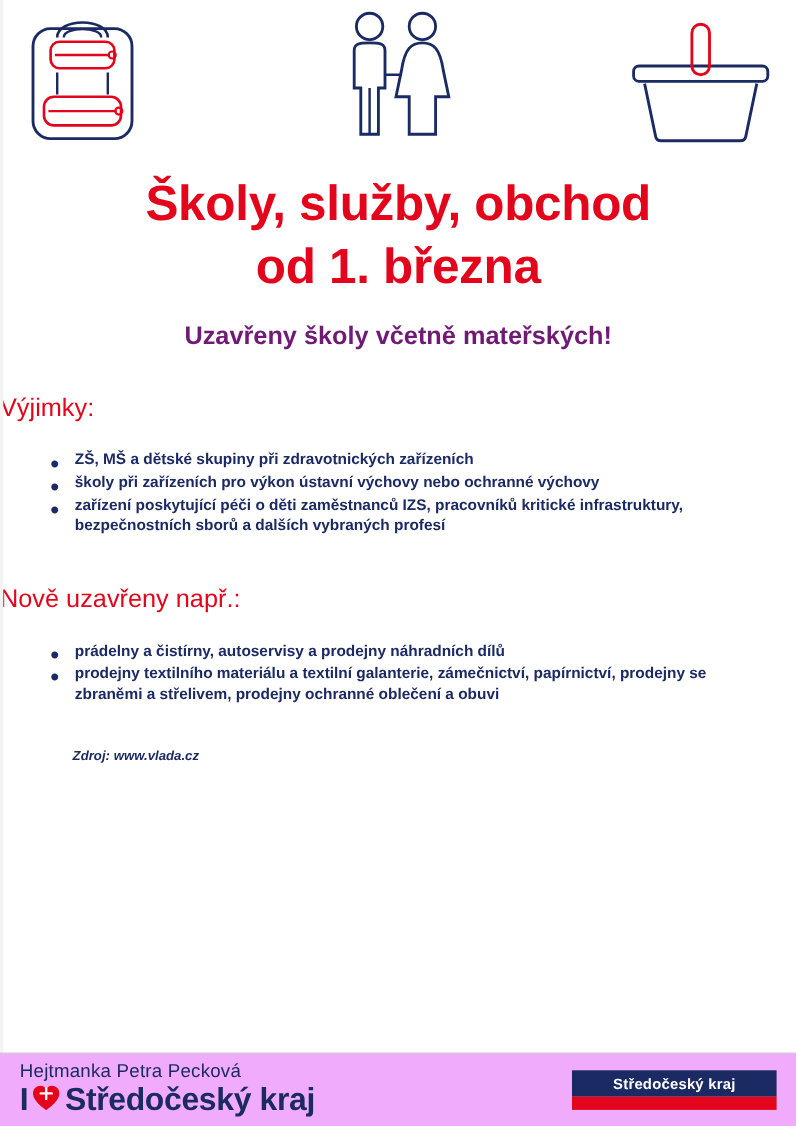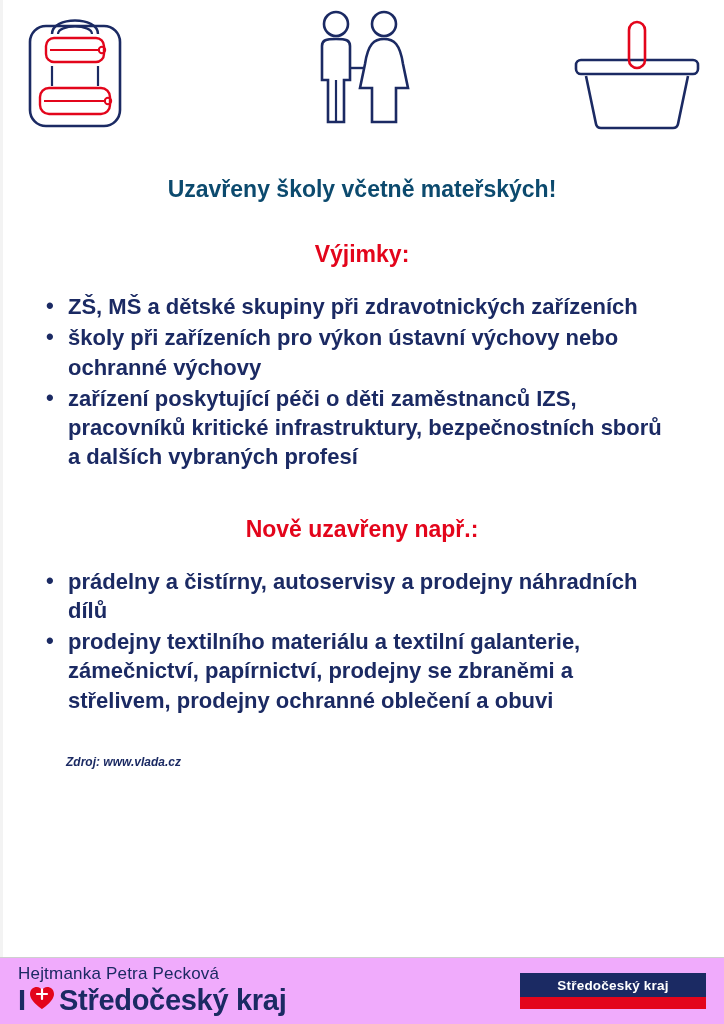--- a/index.html
+++ b/index.html
@@ -52,42 +52,42 @@
     font-size: 45px;
     line-height: 1.27;
     margin: 14px 0 0 0;
     letter-spacing: -0.3px;
   }
   .headline .line2 {
     display: block;
   }
 
   .subhead {
-    color: #0c4a6e;
+    color: #701a75;
     font-weight: bold;
     text-align: center;
     font-size: 23px;
-    margin-top: 34px;
+    margin-top: 22px;
   }
 
   .section-title {
     color: #e3051b;
-    font-weight: bold;
-    text-align: center;
+    font-weight: normal;
+    text-align: left;
     font-size: 23px;
     margin-top: 38px;
   }
   .section-title.second {
     margin-top: 44px;
   }
 
   .list {
     color: #1b2a63;
     font-weight: bold;
-    font-size: 22px;
+    font-size: 14px;
     line-height: 1.33;
     margin: 24px 12px 0 0;
     padding: 0 34px 0 46px;
     list-style: none;
   }
   .list li {
     position: relative;
     padding-left: 22px;
     margin-bottom: 2px;
   }
@@ -223,20 +223,24 @@
 
     <div class="icon-basket">
       <svg width="130" height="112" viewBox="0 0 130 112" fill="none">
         <rect x="4" y="42" width="122" height="14" rx="5" stroke="#1b2a63" stroke-width="2.6" fill="none"></rect>
         <path d="M14 58 L24 106 C24.6 109, 26 110, 29 110 L101 110 C104 110, 105.4 109, 106 106 L116 58" stroke="#1b2a63" stroke-width="2.6" fill="none"></path>
         <rect x="57" y="4" width="16" height="46" rx="8" stroke="#e3051b" stroke-width="2.6" fill="none"></rect>
       </svg>
     </div>
   </div>
 
+  <div class="headline">
+    <span>Školy, služby, obchod</span>
+    <span class="line2">od 1. března</span>
+  </div>
 
   <div class="subhead">Uzavřeny školy včetně mateřských!</div>
 
   <div class="section-title">Výjimky:</div>
 
   <ul class="list">
     <li>ZŠ, MŠ a dětské skupiny při zdravotnických zařízeních</li>
     <li>školy při zařízeních pro výkon ústavní výchovy nebo ochranné výchovy</li>
     <li>zařízení poskytující péči o děti zaměstnanců IZS, pracovníků kritické infrastruktury, bezpečnostních sborů a dalších vybraných profesí</li>
   </ul>

